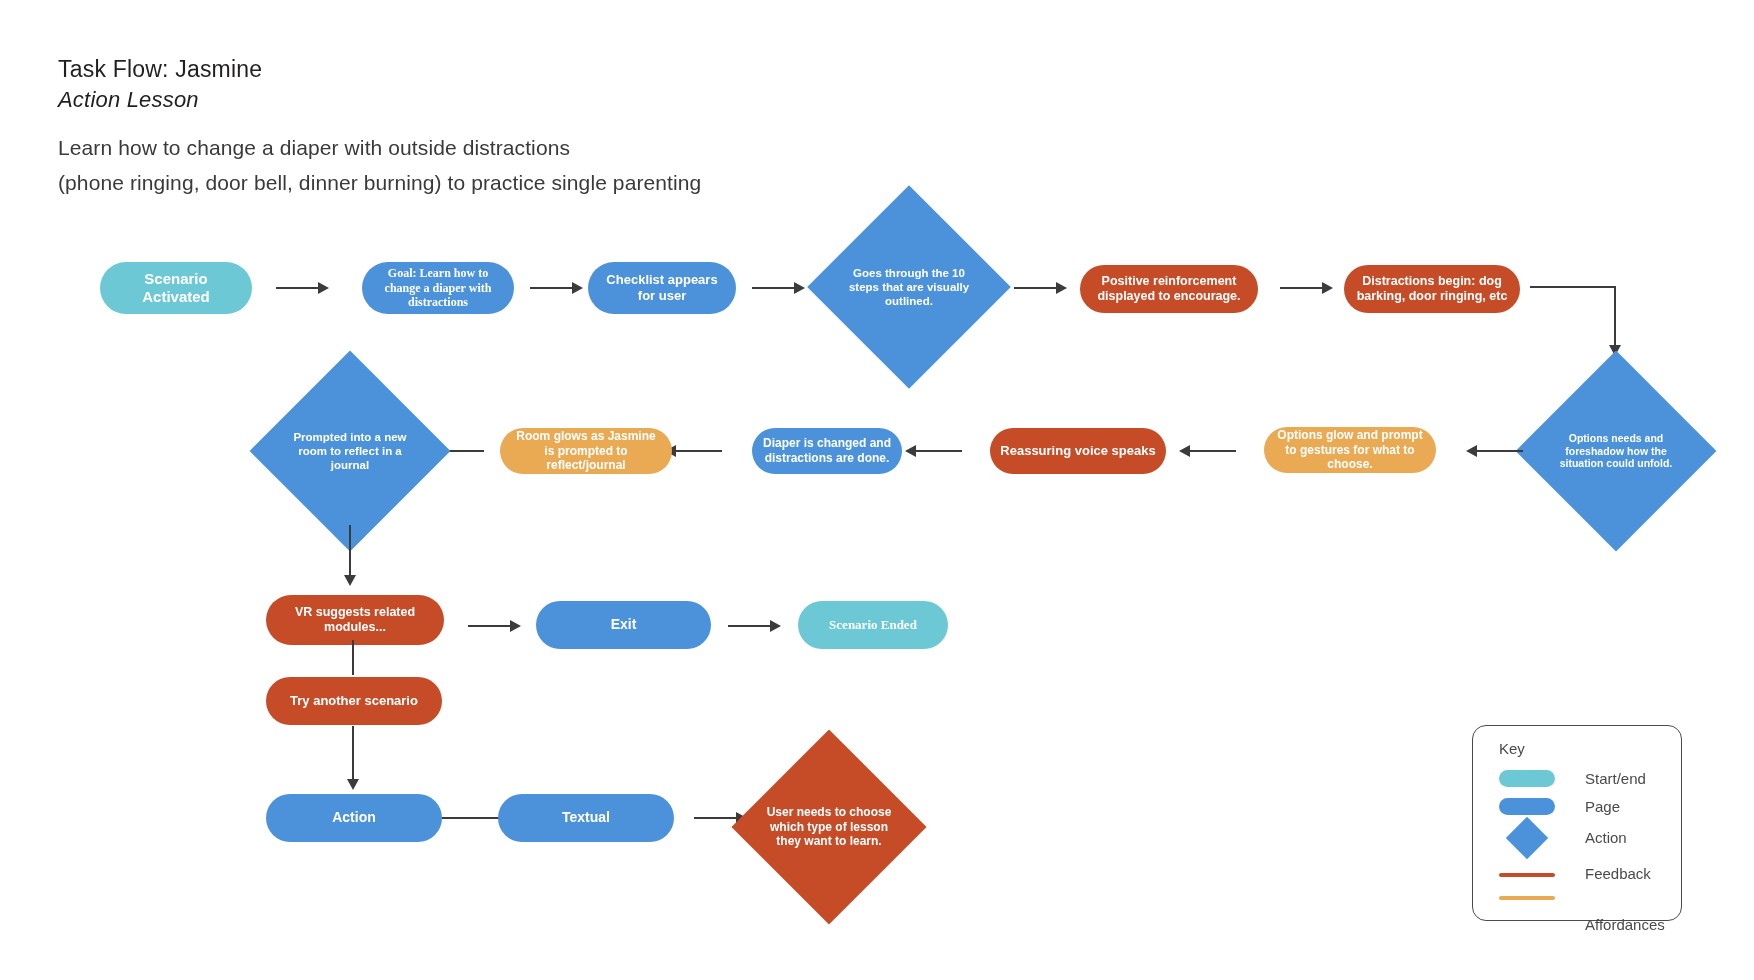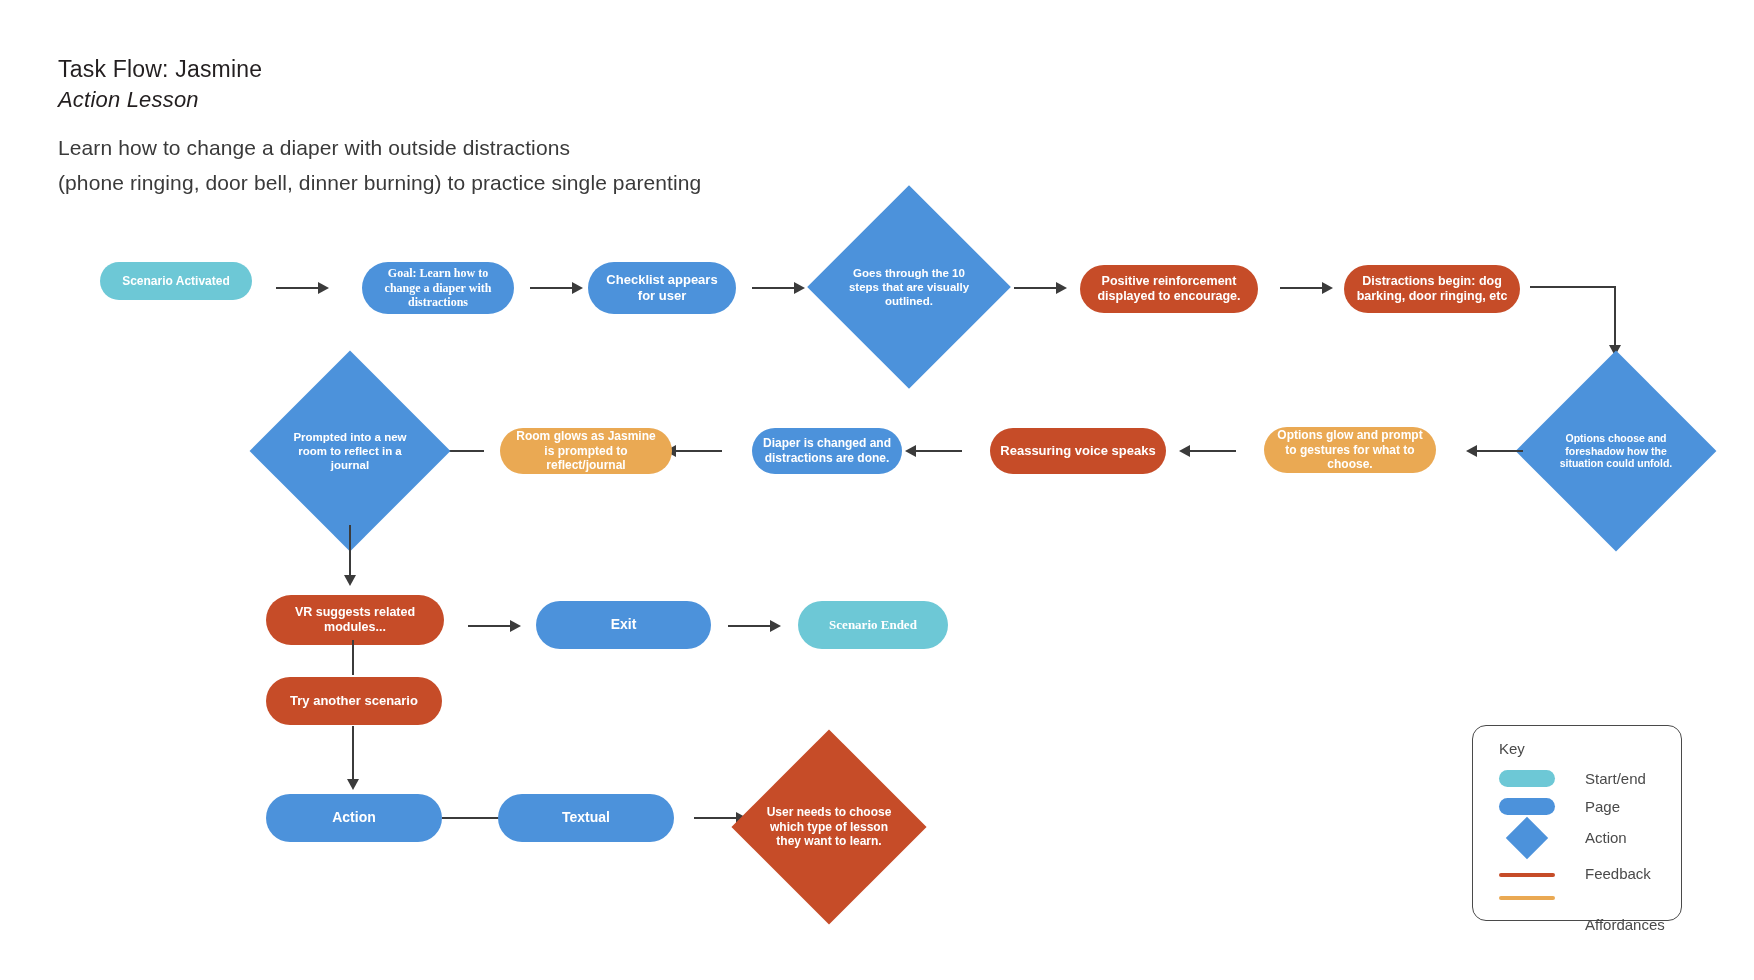--- a/index.html
+++ b/index.html
@@ -109,21 +109,21 @@
 </head>
 <body>
 
 <div id="canvas">
 
   <div class="hdr" id="title-line">Task Flow: Jasmine</div>
   <div class="hdr" id="subtitle-line">Action Lesson</div>
   <div class="hdr" id="desc-line-2">(phone ringing, door bell, dinner burning) to practice single parenting</div>
   <div class="hdr" id="desc-line-1">Learn how to change a diaper with outside distractions</div>
 
-  <div class="node pill teal" style="left:100px; top:262px; width:152px; height:38px; font-size:12px;">Scenario Activated</div>
+  <div class="node pill teal" style="left:100px; top:262px; width:152px; height:52px; font-size:15px;">Scenario Activated</div>
 
   <div class="conn">
     <div class="hline" style="left:276px; top:287px; width:48px;"></div>
     <div class="arrow-r" style="left:318px; top:282px;"></div>
   </div>
 
   <div class="node pill blue" style="left:362px; top:262px; width:152px; height:52px; font-size:12px;font-family:Liberation Serif, serif;">Goal: Learn how to change a diaper with distractions</div>
 
   <div class="conn">
     <div class="hline" style="left:530px; top:287px; width:48px;"></div>
@@ -157,21 +157,21 @@
   <div class="node pill red" style="left:1344px; top:265px; width:176px; height:48px; font-size:12.5px;">Distractions begin: dog barking, door ringing, etc</div>
 
   <div class="conn">
     <div class="hline" style="left:1530px; top:286px; width:86px;"></div>
     <div class="vline" style="left:1614px; top:286px; height:62px;"></div>
     <div class="arrow-d" style="left:1609px; top:345px;"></div>
   </div>
 
   <div class="diamond" style="left:1545px; top:380px; width:142px; height:142px; font-size:10.5px;">
     <div class="dshape blue"></div>
-    <div class="dlabel">Options choose and foreshadow how the situation could unfold.</div>
+    <div class="dlabel">Options needs and foreshadow how the situation could unfold.</div>
   </div>
 
   <div class="conn">
     <div class="hline" style="left:1473px; top:450px; width:50px;"></div>
     <div class="arrow-l" style="left:1466px; top:445px;"></div>
   </div>
 
   <div class="node pill orng" style="left:1264px; top:427px; width:172px; height:46px; font-size:12px;">Options glow and prompt to gestures for what to choose.</div>
 
   <div class="conn">

